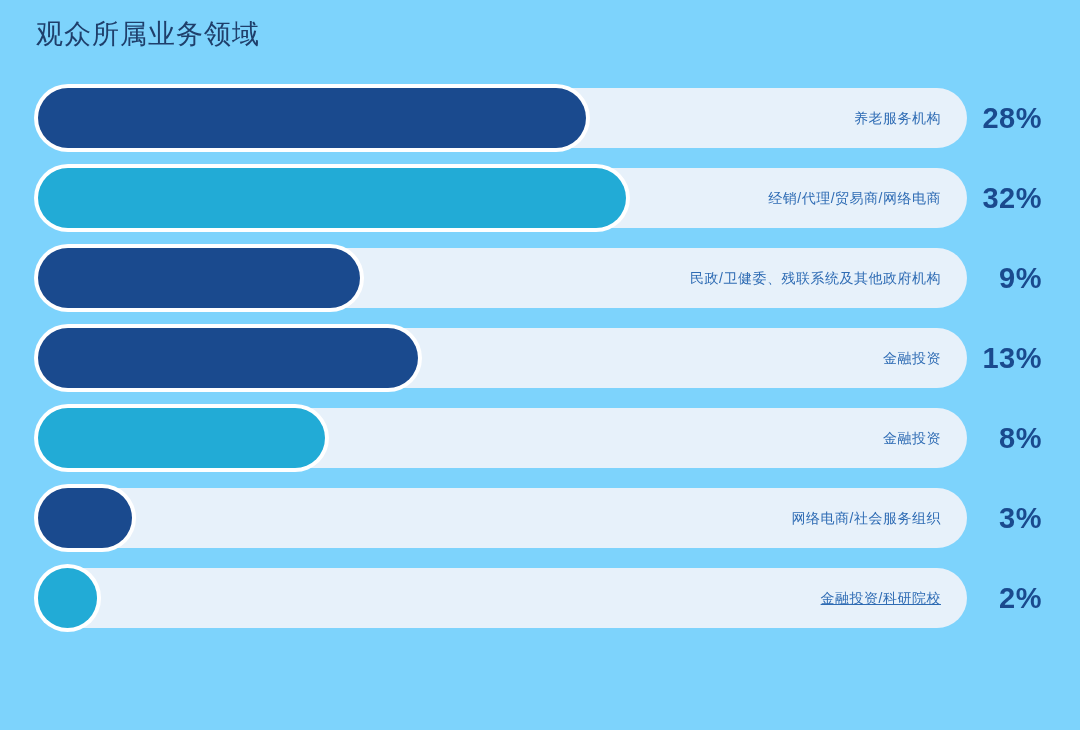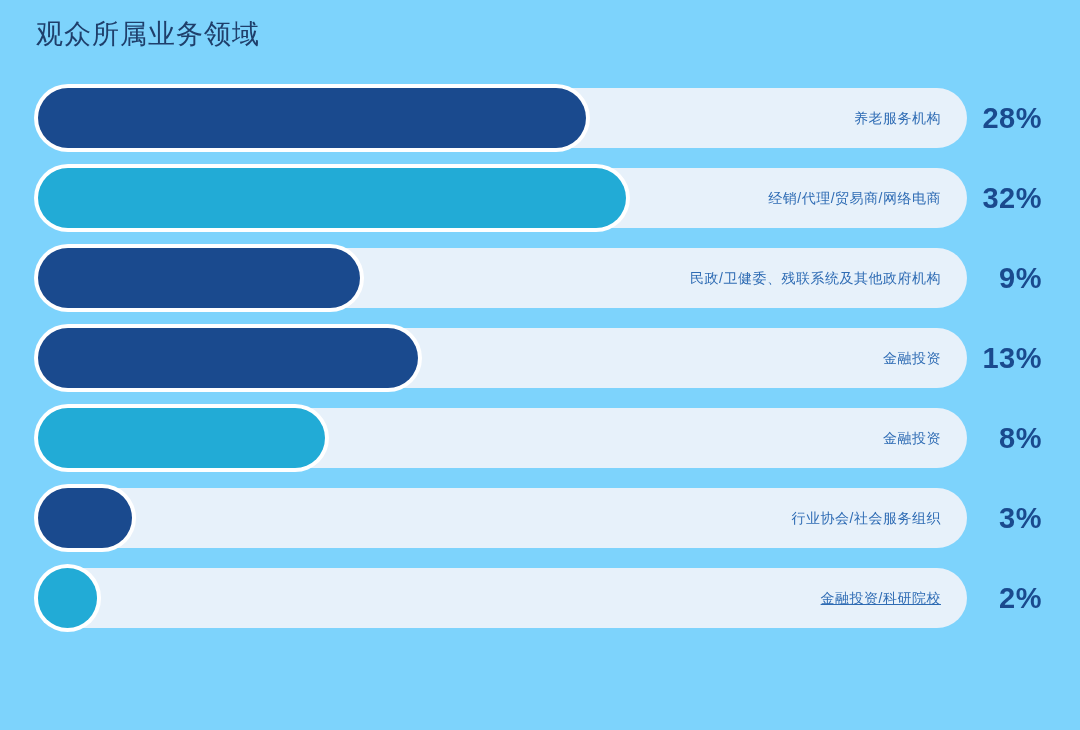--- a/index.html
+++ b/index.html
@@ -141,21 +141,21 @@
     <div class="row">
       <div class="track" style="background: rgb(231, 241, 250);"></div>
       <div class="bar light" style="width: 287px; background: rgb(34, 171, 214);"></div>
       <div class="label" style="color: rgb(47, 108, 180);">金融投资</div>
       <div class="value" style="color: rgb(26, 74, 142);">8%</div>
     </div>
 
     <div class="row">
       <div class="track" style="background: rgb(231, 241, 250);"></div>
       <div class="bar dark" style="width: 94px; background: rgb(26, 74, 142);"></div>
-      <div class="label" style="color: rgb(47, 108, 180);">行业协会/社会服务组织</div>
+      <div class="label" style="color: rgb(47, 108, 180);">网络电商/社会服务组织</div>
       <div class="value" style="color: rgb(26, 74, 142);">3%</div>
     </div>
 
     <div class="row">
       <div class="track" style="background: rgb(231, 241, 250);"></div>
       <div class="bar light" style="width: 59px; background: rgb(34, 171, 214);"></div>
       <div class="label" style="color: rgb(47, 108, 180); text-decoration: underline;">金融投资/科研院校</div>
       <div class="value" style="color: rgb(26, 74, 142);">2%</div>
     </div>
 

